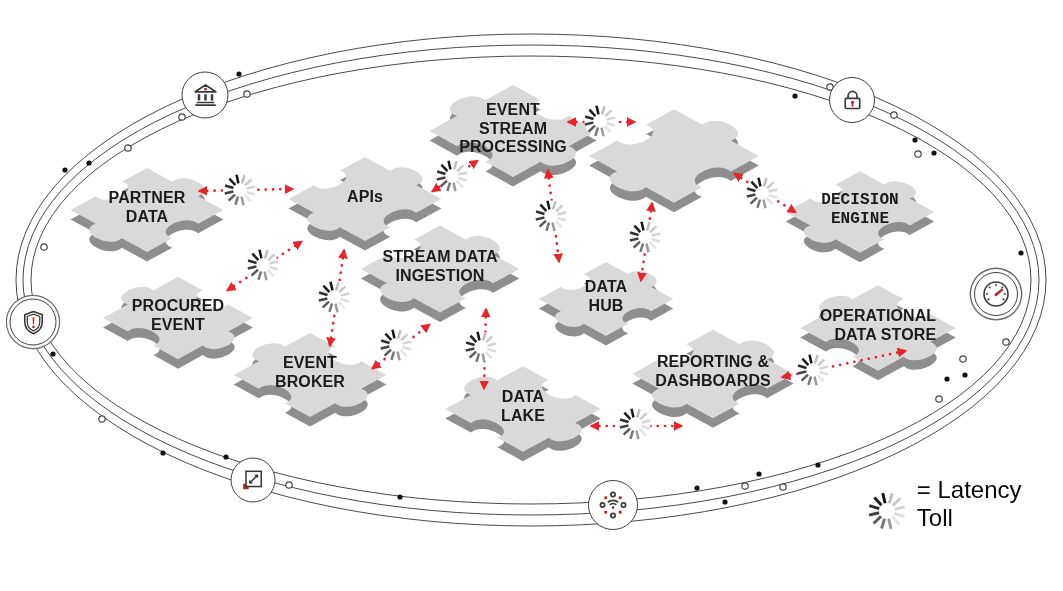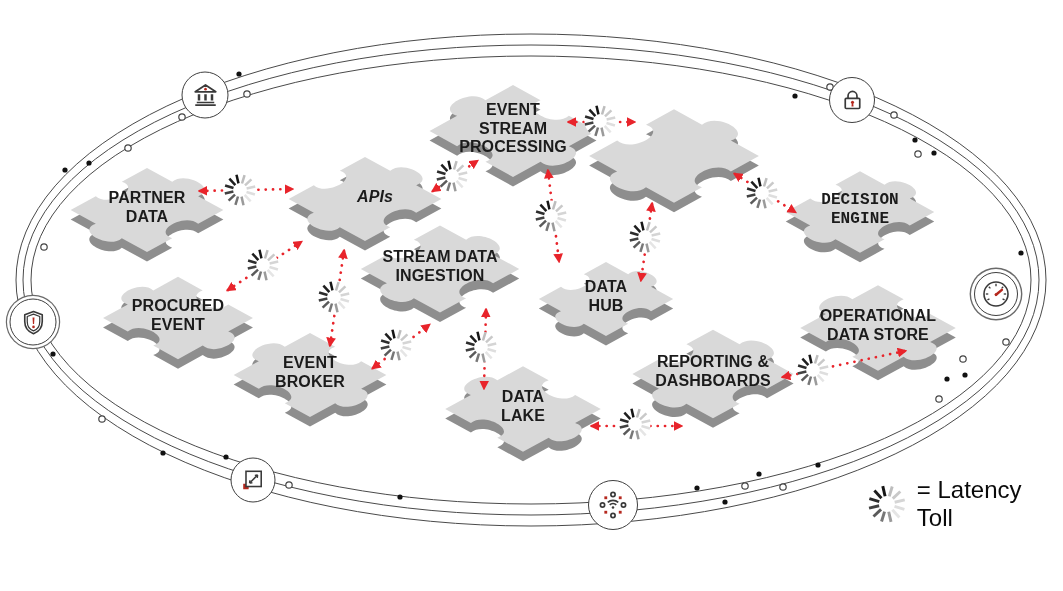--- a/index.html
+++ b/index.html
@@ -8,21 +8,21 @@
   #scene{position:absolute;left:0;top:0;z-index:1;}
   #labels{position:absolute;left:0;top:0;width:100%;height:100%;z-index:2;pointer-events:none;}
   .plabel{position:absolute;transform:translate(-50%,-50%);font-weight:700;font-size:16px;
           line-height:1.16;color:#1b1b1b;text-align:center;white-space:pre-line;letter-spacing:.1px;}
   .badge{position:absolute;transform:translate(-50%,-50%);background:#fff;border:1.4px solid #3f3f3f;
          border-radius:50%;display:flex;align-items:center;justify-content:center;
          box-sizing:border-box;z-index:3;}
   .badge svg{display:block;}
   .ring2{box-shadow:0 0 0 3px #fff,0 0 0 4.4px #6a6a6a;}
   .ring1{box-shadow:0 0 0 2.5px #fff,0 0 0 3.7px #6a6a6a;}
-  #legend{position:absolute;left:866px;top:476px;display:flex;align-items:center;gap:9px;
+  #legend{position:absolute;left:866px;top:476px;display:flex;align-items:flex-end;gap:9px;
           z-index:4;color:#0a0a0a;font-size:24px;font-weight:500;}
 </style>
 </head>
 <body>
 
 <div id="stage">
 
   <svg id="scene" width="1063" height="591" viewBox="0 0 1063 591">
     <defs>
       <path id="jig" d="M -50 -50 L -17 -50 C -22 -72 22 -72 17 -50 L 50 -50 L 50 -17 C 28 -22 28 22 50 17 L 50 50 L 17 50 C 22 72 -22 72 -17 50 L -50 50 L -50 17 C -28 22 -28 -22 -50 -17 Z"></path>
@@ -336,35 +336,35 @@
           </g>
         </g>
       </g>
     </svg>
 
   <div id="labels">
       <div class="plabel" style="left: 147px; top: 208px;">PARTNER
 DATA</div>
       <div class="plabel" style="left: 178px; top: 316px;">PROCURED
 EVENT</div>
-      <div class="plabel" style="left: 375px; top: 197px; font-style: italic;">APIs</div>
+      <div class="plabel" style="left: 365px; top: 197px;">APIs</div>
       <div class="plabel" style="left: 310px; top: 373px;">EVENT
 BROKER</div>
       <div class="plabel" style="left: 440px; top: 267px;">STREAM DATA
 INGESTION</div>
       <div class="plabel" style="left: 513px; top: 129px;">EVENT
 STREAM
 PROCESSING</div>
       <div class="plabel" style="left: 606px; top: 297px;">DATA
 HUB</div>
       <div class="plabel" style="left: 523px; top: 407px;">DATA
 LAKE</div>
       <div class="plabel" style="left: 713px; top: 372px;">REPORTING &amp;
 DASHBOARDS</div>
-      <div class="plabel" style="left: 878px; top: 326px;">OPERATIONAL
+      <div class="plabel" style="left: 878px; top: 326px; text-align: right;">OPERATIONAL
 DATA STORE</div>
       <div class="plabel" style="left: 860px; top: 210px; font-family: Liberation Mono, monospace;">DECISION
 ENGINE</div>
     </div>
 
   <div class="badge" style="left:205px;top:95px;width:47px;height:47px;">
     <svg width="30" height="30" viewBox="0 0 24 24" fill="none" stroke="#3a3a3a" stroke-width="1.4" stroke-linejoin="round">
       <path d="M3.8 9 L12 3.6 L20.2 9 Z"></path>
       <path d="M6.8 11 V16 M12 11 V16 M17.2 11 V16" stroke-width="2"></path>
       <path d="M5 17.6 H19 M3.8 19.7 H20.2" stroke-width="1.3"></path>

